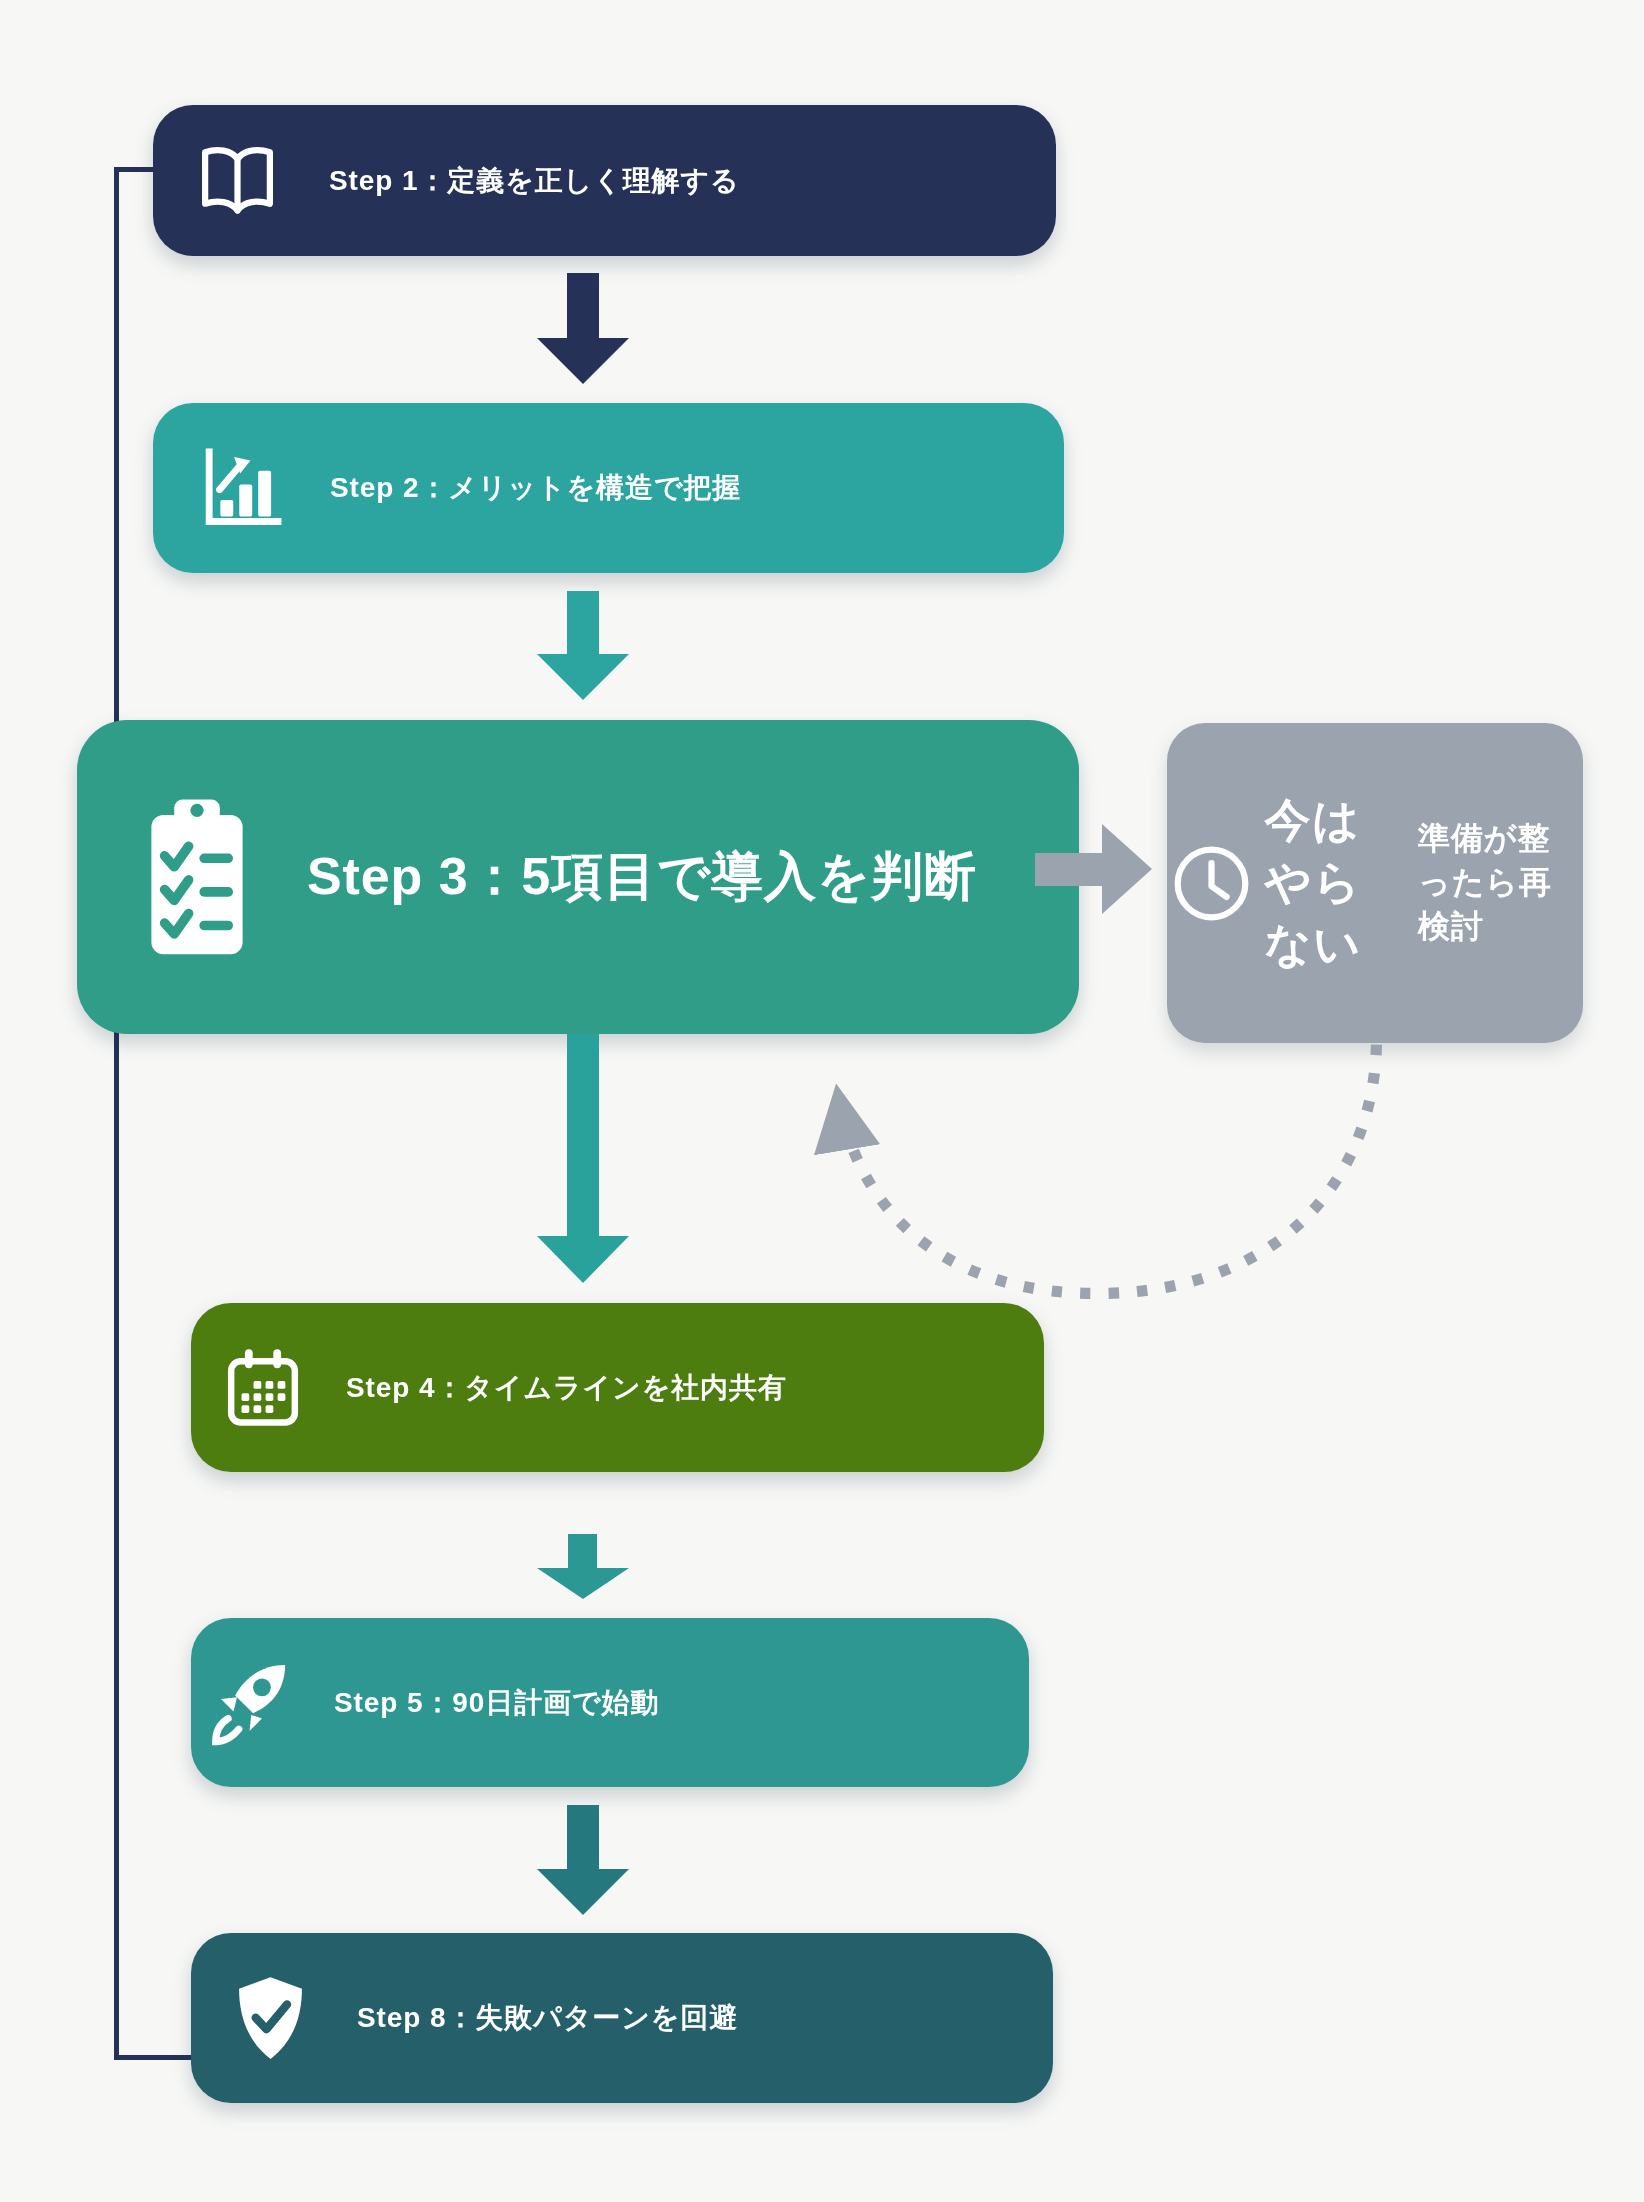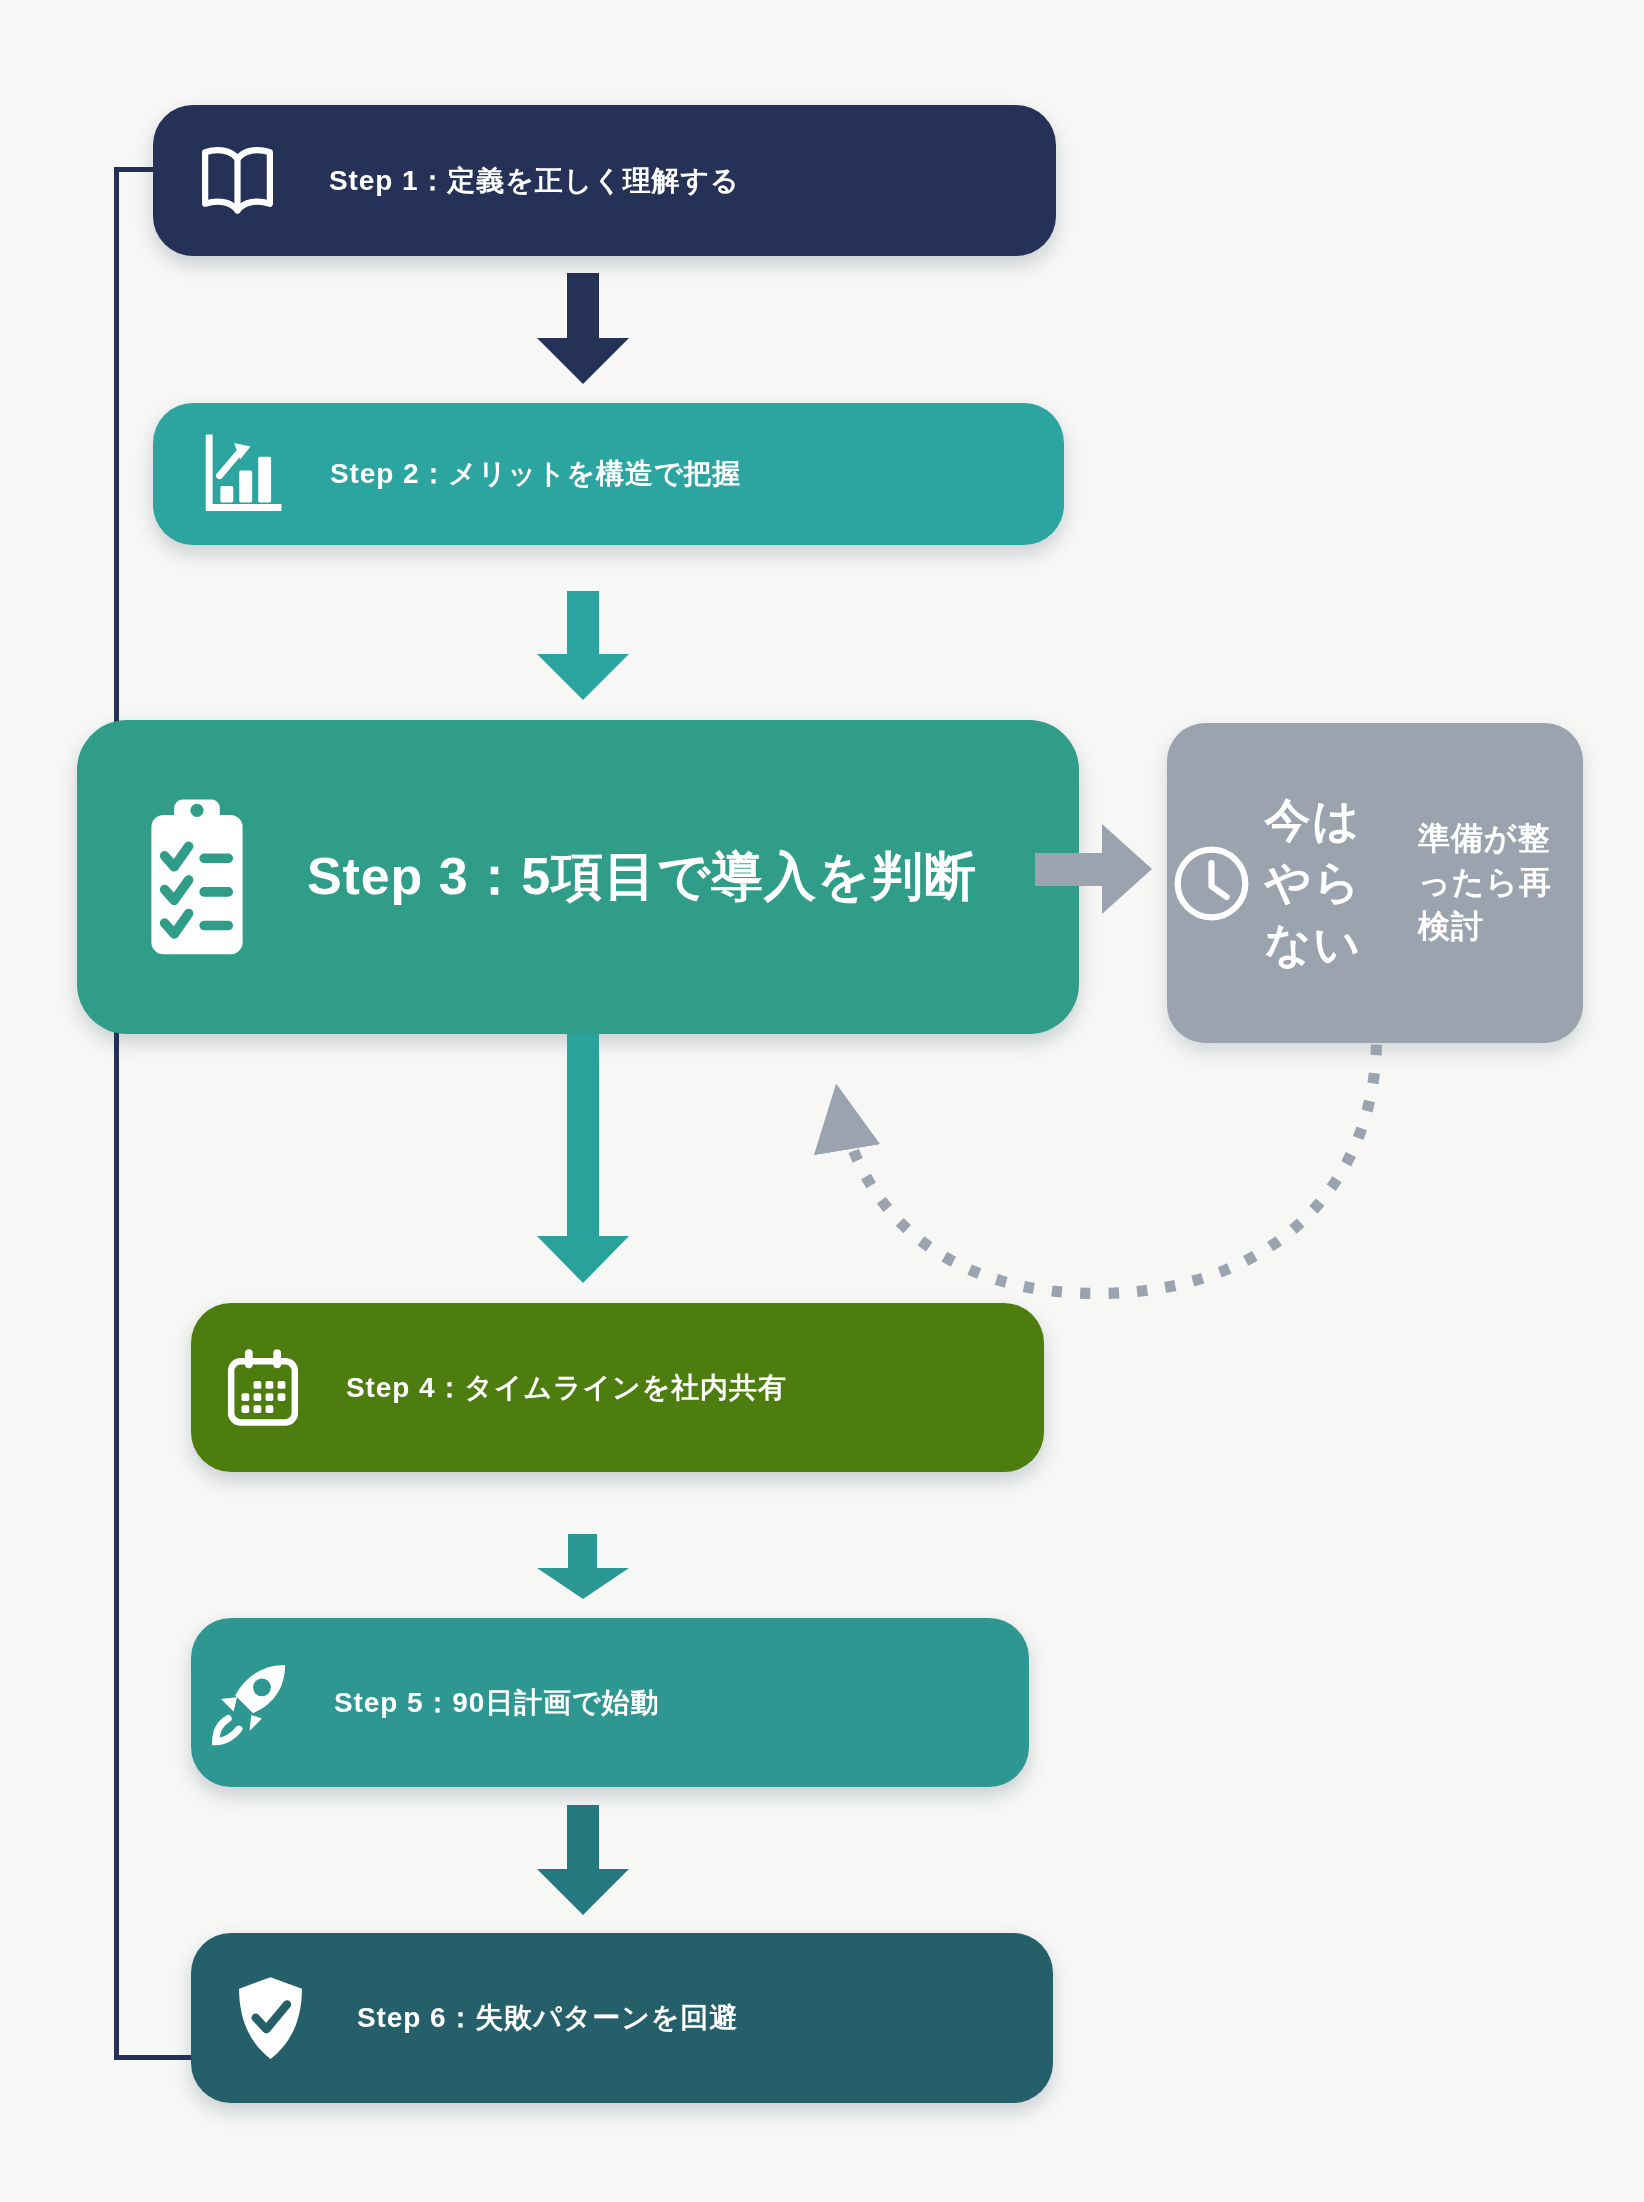--- a/index.html
+++ b/index.html
@@ -7,21 +7,21 @@
        font-family:"Liberation Sans","DejaVu Sans",sans-serif;}
   .canvas{position:absolute;inset:0;}
 
   
   .step-box{position:absolute;display:flex;align-items:center;color:#fff;
             border-radius:40px;box-shadow:0 8.6px 19px rgba(25,45,65,.20);}
   .step-box .label{font-weight:700;font-size:28px;letter-spacing:0.9px;white-space:nowrap;}
   .icon{flex:0 0 auto;display:block;}
 
   #box1{left:153px;top:105px;width:860px;height:151px;background:#253157;padding-left:43px;gap:50px;}
-  #box2{left:153px;top:403px;width:866px;height:142px;background:#2ca4a0;padding-left:45px;gap:46px;}
+  #box2{left:153px;top:403px;width:866px;height:170px;background:#2ca4a0;padding-left:45px;gap:46px;}
   #box3{left:77px;top:720px;width:942px;height:314px;background:#2f9d87;border-radius:50px;
         padding-left:60px;gap:50px;}
   #box3 .label{font-size:52px;}
   #box4{left:191px;top:1303px;width:824px;height:169px;background:#4d7c0f;padding-left:29px;gap:40px;}
   #box5{left:191px;top:1618px;width:824px;height:169px;background:#2f9792;padding-left:14px;gap:40px;}
   #box6{left:191px;top:1933px;width:824px;height:170px;background:#245f6a;padding-left:38px;gap:45px;}
 
   
   .arrow-down{position:absolute;width:93px;display:flex;flex-direction:column;align-items:center;}
   .arrow-down .stem{width:32px;}
@@ -185,17 +185,17 @@
   <div class="arrow-down" id="arrowE">
     <div class="stem"></div>
       <div class="head"></div>
   </div>
 
   <div class="step-box" id="box6">
     <svg class="icon" width="83" height="91" viewBox="0 0 100 110">
       <path d="M50 5 L88 19 C88 53 77 83 50 104 C23 83 12 53 12 19 Z" fill="#ffffff"></path>
       <path d="M32 54 L45 68 L70 38" fill="none" stroke="#245f6a" stroke-width="10" stroke-linecap="round" stroke-linejoin="round"></path>
     </svg>
-    <div class="label">Step 6：失敗パターンを回避</div>
+    <div class="label">Step 8：失敗パターンを回避</div>
   </div>
 
 </div>
 
 
 </body></html>

